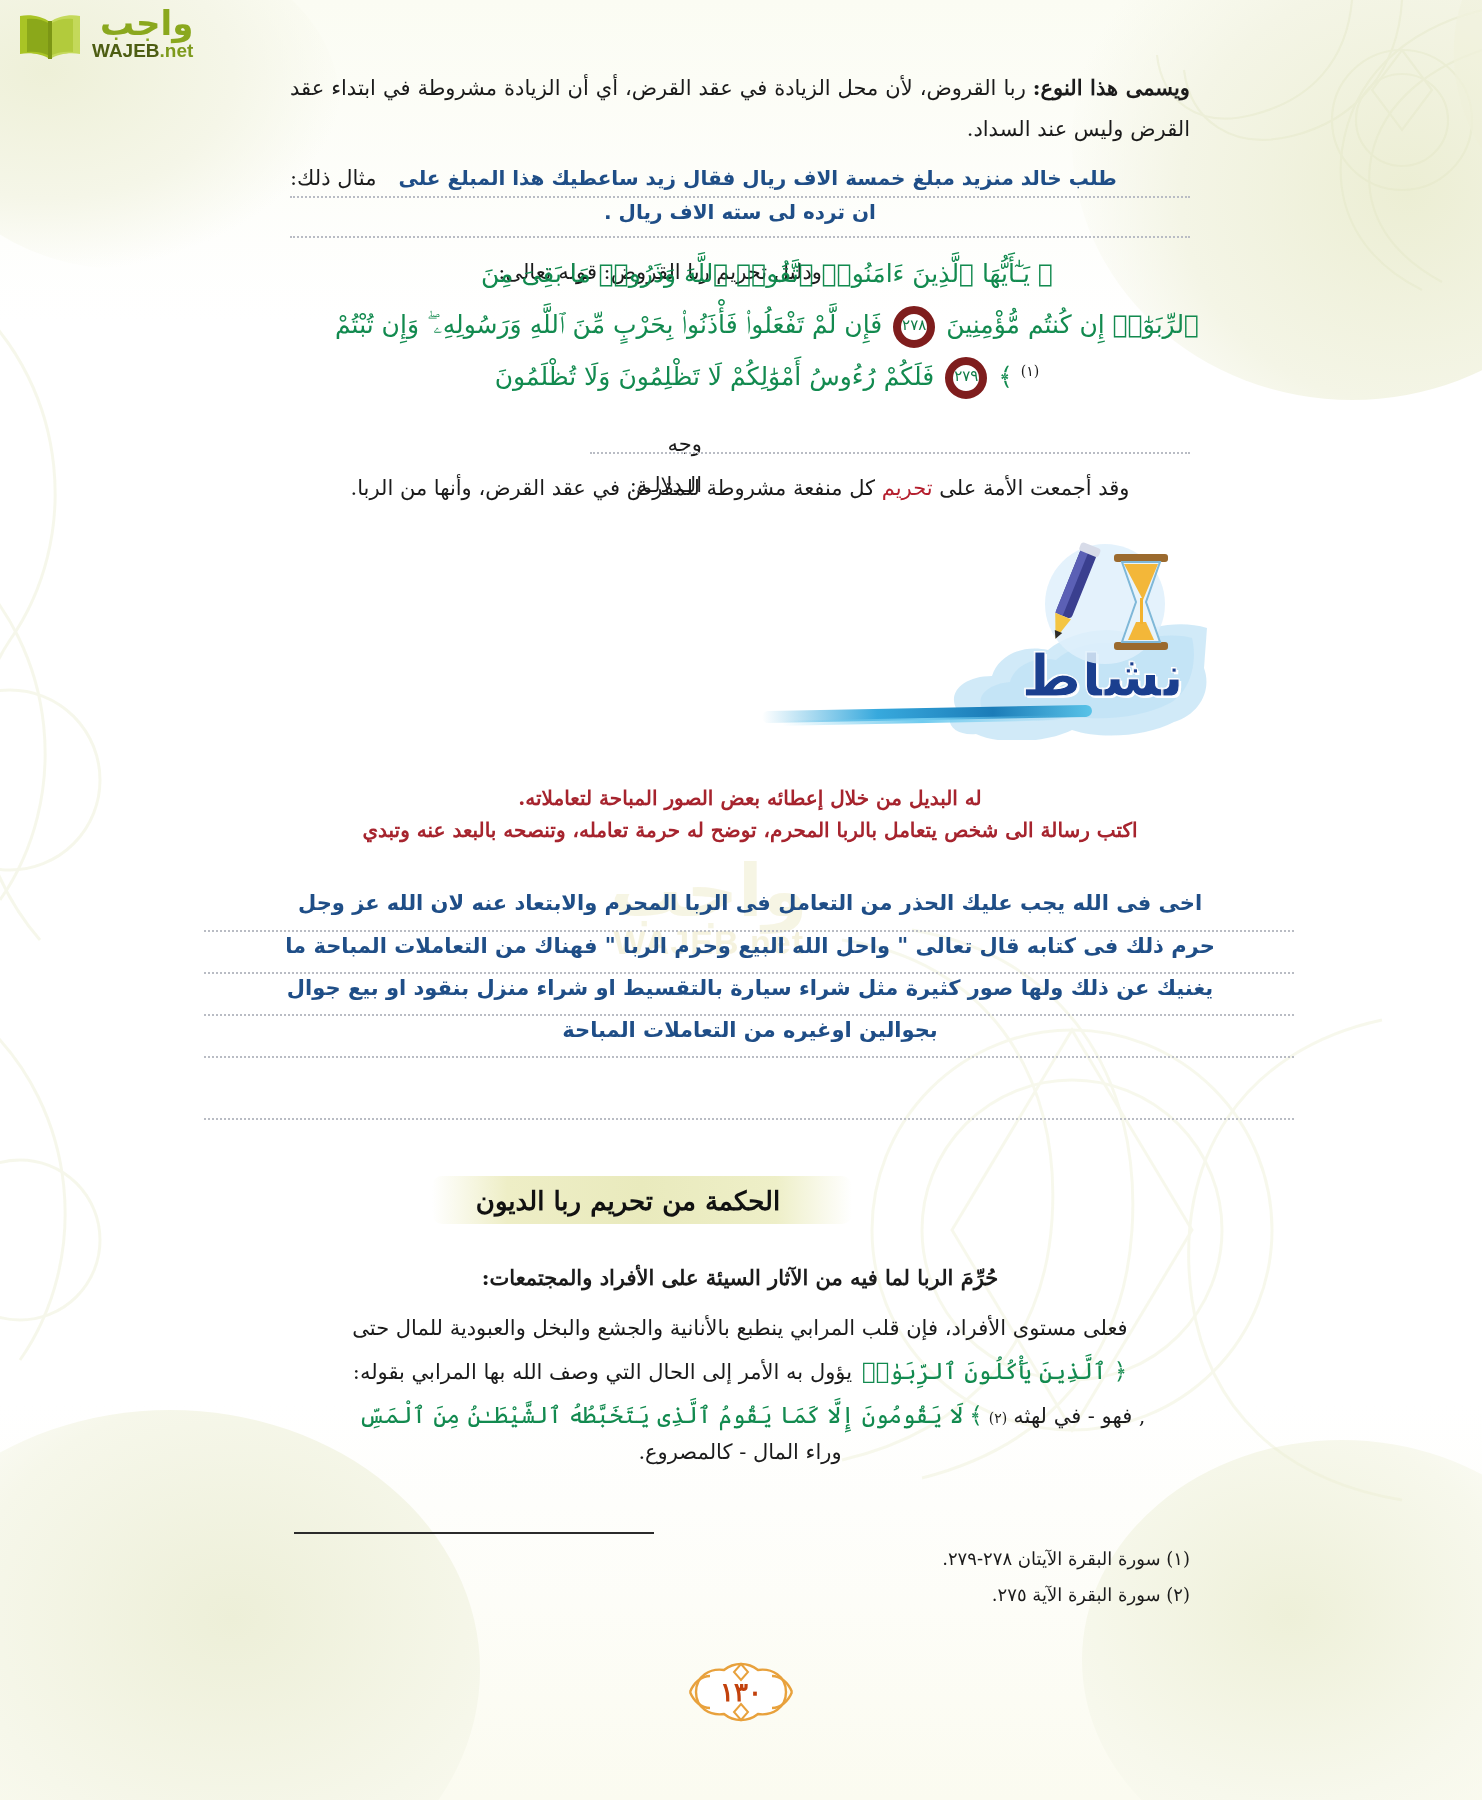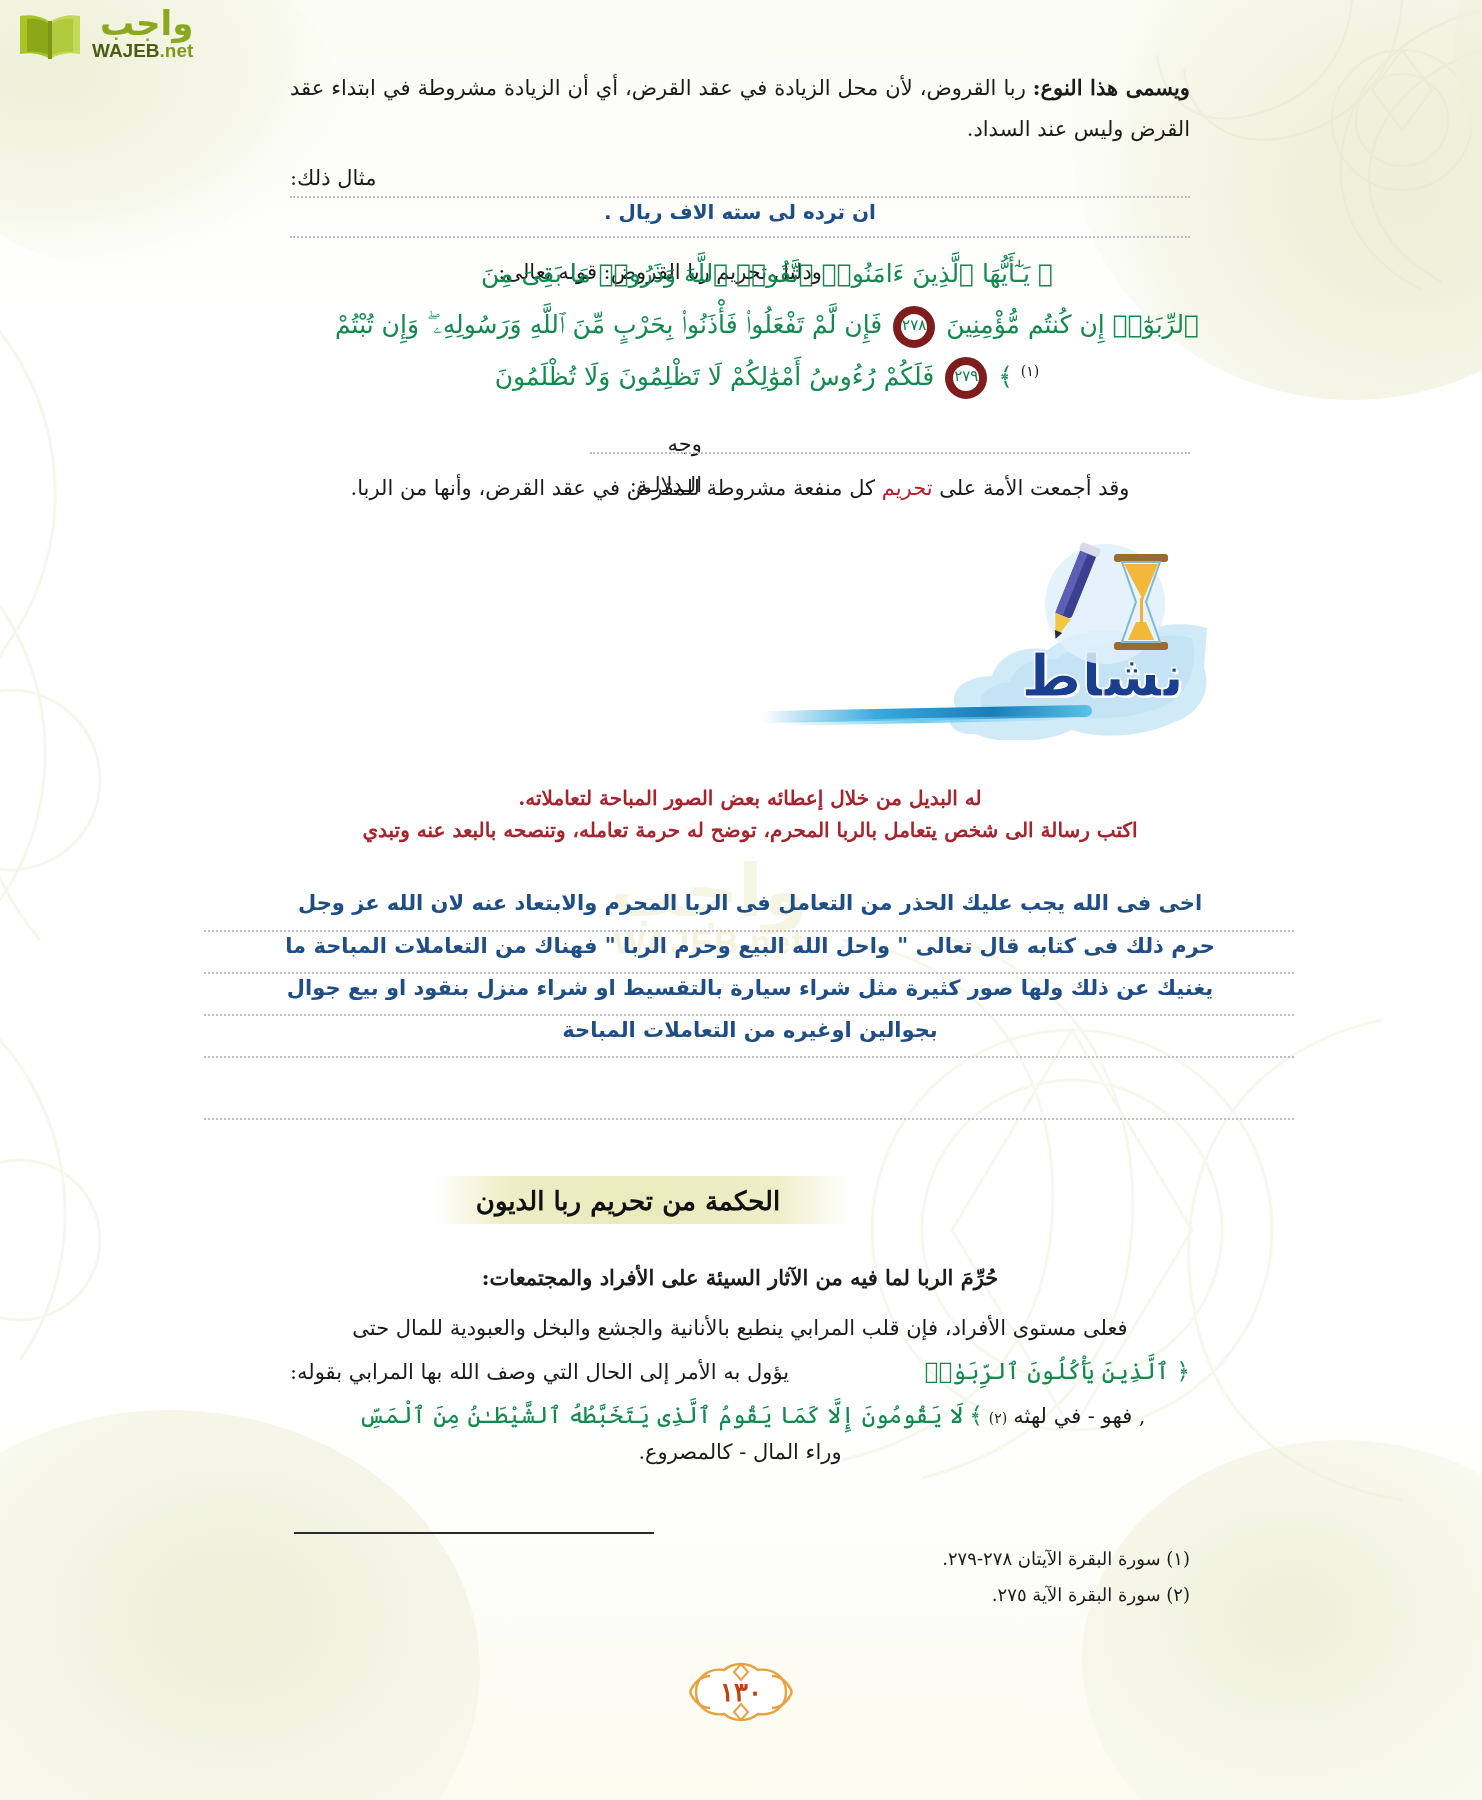--- a/index.html
+++ b/index.html
@@ -239,20 +239,21 @@
 </div>
 
 <div class="content">
 
   <div class="para p-main" style="top:68px;right:292px;width:900px;">
     <b>ويسمى هذا النوع:</b><span> ربا القروض، لأن محل الزيادة في عقد القرض، أي أن الزيادة مشروطة في ابتداء عقد القرض وليس عند السداد.</span>
   </div>
 
   <div class="para p-main" style="top:158px;right:292px;width:900px;display:flex;flex-direction:row-reverse;align-items:baseline;gap:22px;">
     <span style="white-space:nowrap;">مثال ذلك:</span>
+    <span class="hw" style="font-size:20px;">طلب خالد منزيد مبلغ خمسة الاف ريال فقال زيد ساعطيك هذا المبلغ على</span>
   </div>
   <div class="dotline" style="position:absolute;top:196px;right:292px;width:900px;z-index:9;"></div>
 
   <div class="hw" style="position:absolute;top:200px;right:292px;width:900px;text-align:center;font-size:20px;z-index:11;">ان ترده لى سته الاف ريال .</div>
   <div class="dotline" style="position:absolute;top:236px;right:292px;width:900px;z-index:9;"></div>
 
   <div class="para p-main" style="top:252px;right:660px;width:530px;text-align:right;">ودليل تحريم ربا القروض: قوله تعالى:</div>
 
   <div class="quran" style="position:absolute;top:248px;right:240px;width:950px;z-index:11;">
     <div><span>﴿ يَـٰٓأَيُّهَا ٱلَّذِينَ ءَامَنُوا۟ ٱتَّقُوا۟ ٱللَّهَ وَذَرُوا۟ مَا بَقِىَ مِنَ</span></div>
@@ -336,21 +337,21 @@
   <div class="dotline" style="position:absolute;top:1118px;right:188px;width:1090px;z-index:9;"></div>
 
   <div class="sec-heading-bg" style="top:1176px;right:630px;width:420px;height:48px;"></div>
   <div class="sec-heading" style="top:1180px;right:638px;width:404px;text-align:center;">الحكمة من تحريم ربا الديون</div>
 
   <div class="para p-main" style="top:1258px;right:292px;width:900px;text-align:center;font-weight:bold;">حُرِّمَ الربا لما فيه من الآثار السيئة على الأفراد والمجتمعات:</div>
 
   <div class="para p-main" style="top:1308px;right:292px;width:900px;text-align:center;">فعلى مستوى الأفراد، فإن قلب المرابي ينطبع بالأنانية والجشع والبخل والعبودية للمال حتى</div>
 
   <div style="position:absolute;top:1348px;right:292px;width:900px;z-index:11;direction:rtl;
-              display:flex;flex-direction:row-reverse;align-items:baseline;justify-content:space-between;gap:10px;">
+              display:flex;flex-direction:row-reverse;align-items:baseline;justify-content:center;gap:10px;">
     <span class="para p-main" style="position:static;white-space:nowrap;">يؤول به الأمر إلى الحال التي وصف الله بها المرابي بقوله:</span>
     <span class="quran" style="font-size:23px;white-space:nowrap;">﴿ ٱلَّذِينَ يَأْكُلُونَ ٱلرِّبَوٰا۟</span>
   </div>
 
   <div style="position:absolute;top:1392px;right:180px;width:1100px;z-index:11;direction:rtl;
               display:flex;flex-direction:row-reverse;align-items:baseline;justify-content:center;gap:6px;">
     <span class="quran" style="font-size:23px;white-space:nowrap;">لَا يَقُومُونَ إِلَّا كَمَا يَقُومُ ٱلَّذِى يَتَخَبَّطُهُ ٱلشَّيْطَـٰنُ مِنَ ٱلْمَسِّ</span>
     <span class="quran" style="font-size:23px;">﴾</span>
     <span class="sup">(٢)</span>
     <span class="para p-main" style="position:static;white-space:nowrap;">, فهو - في لهثه</span>

